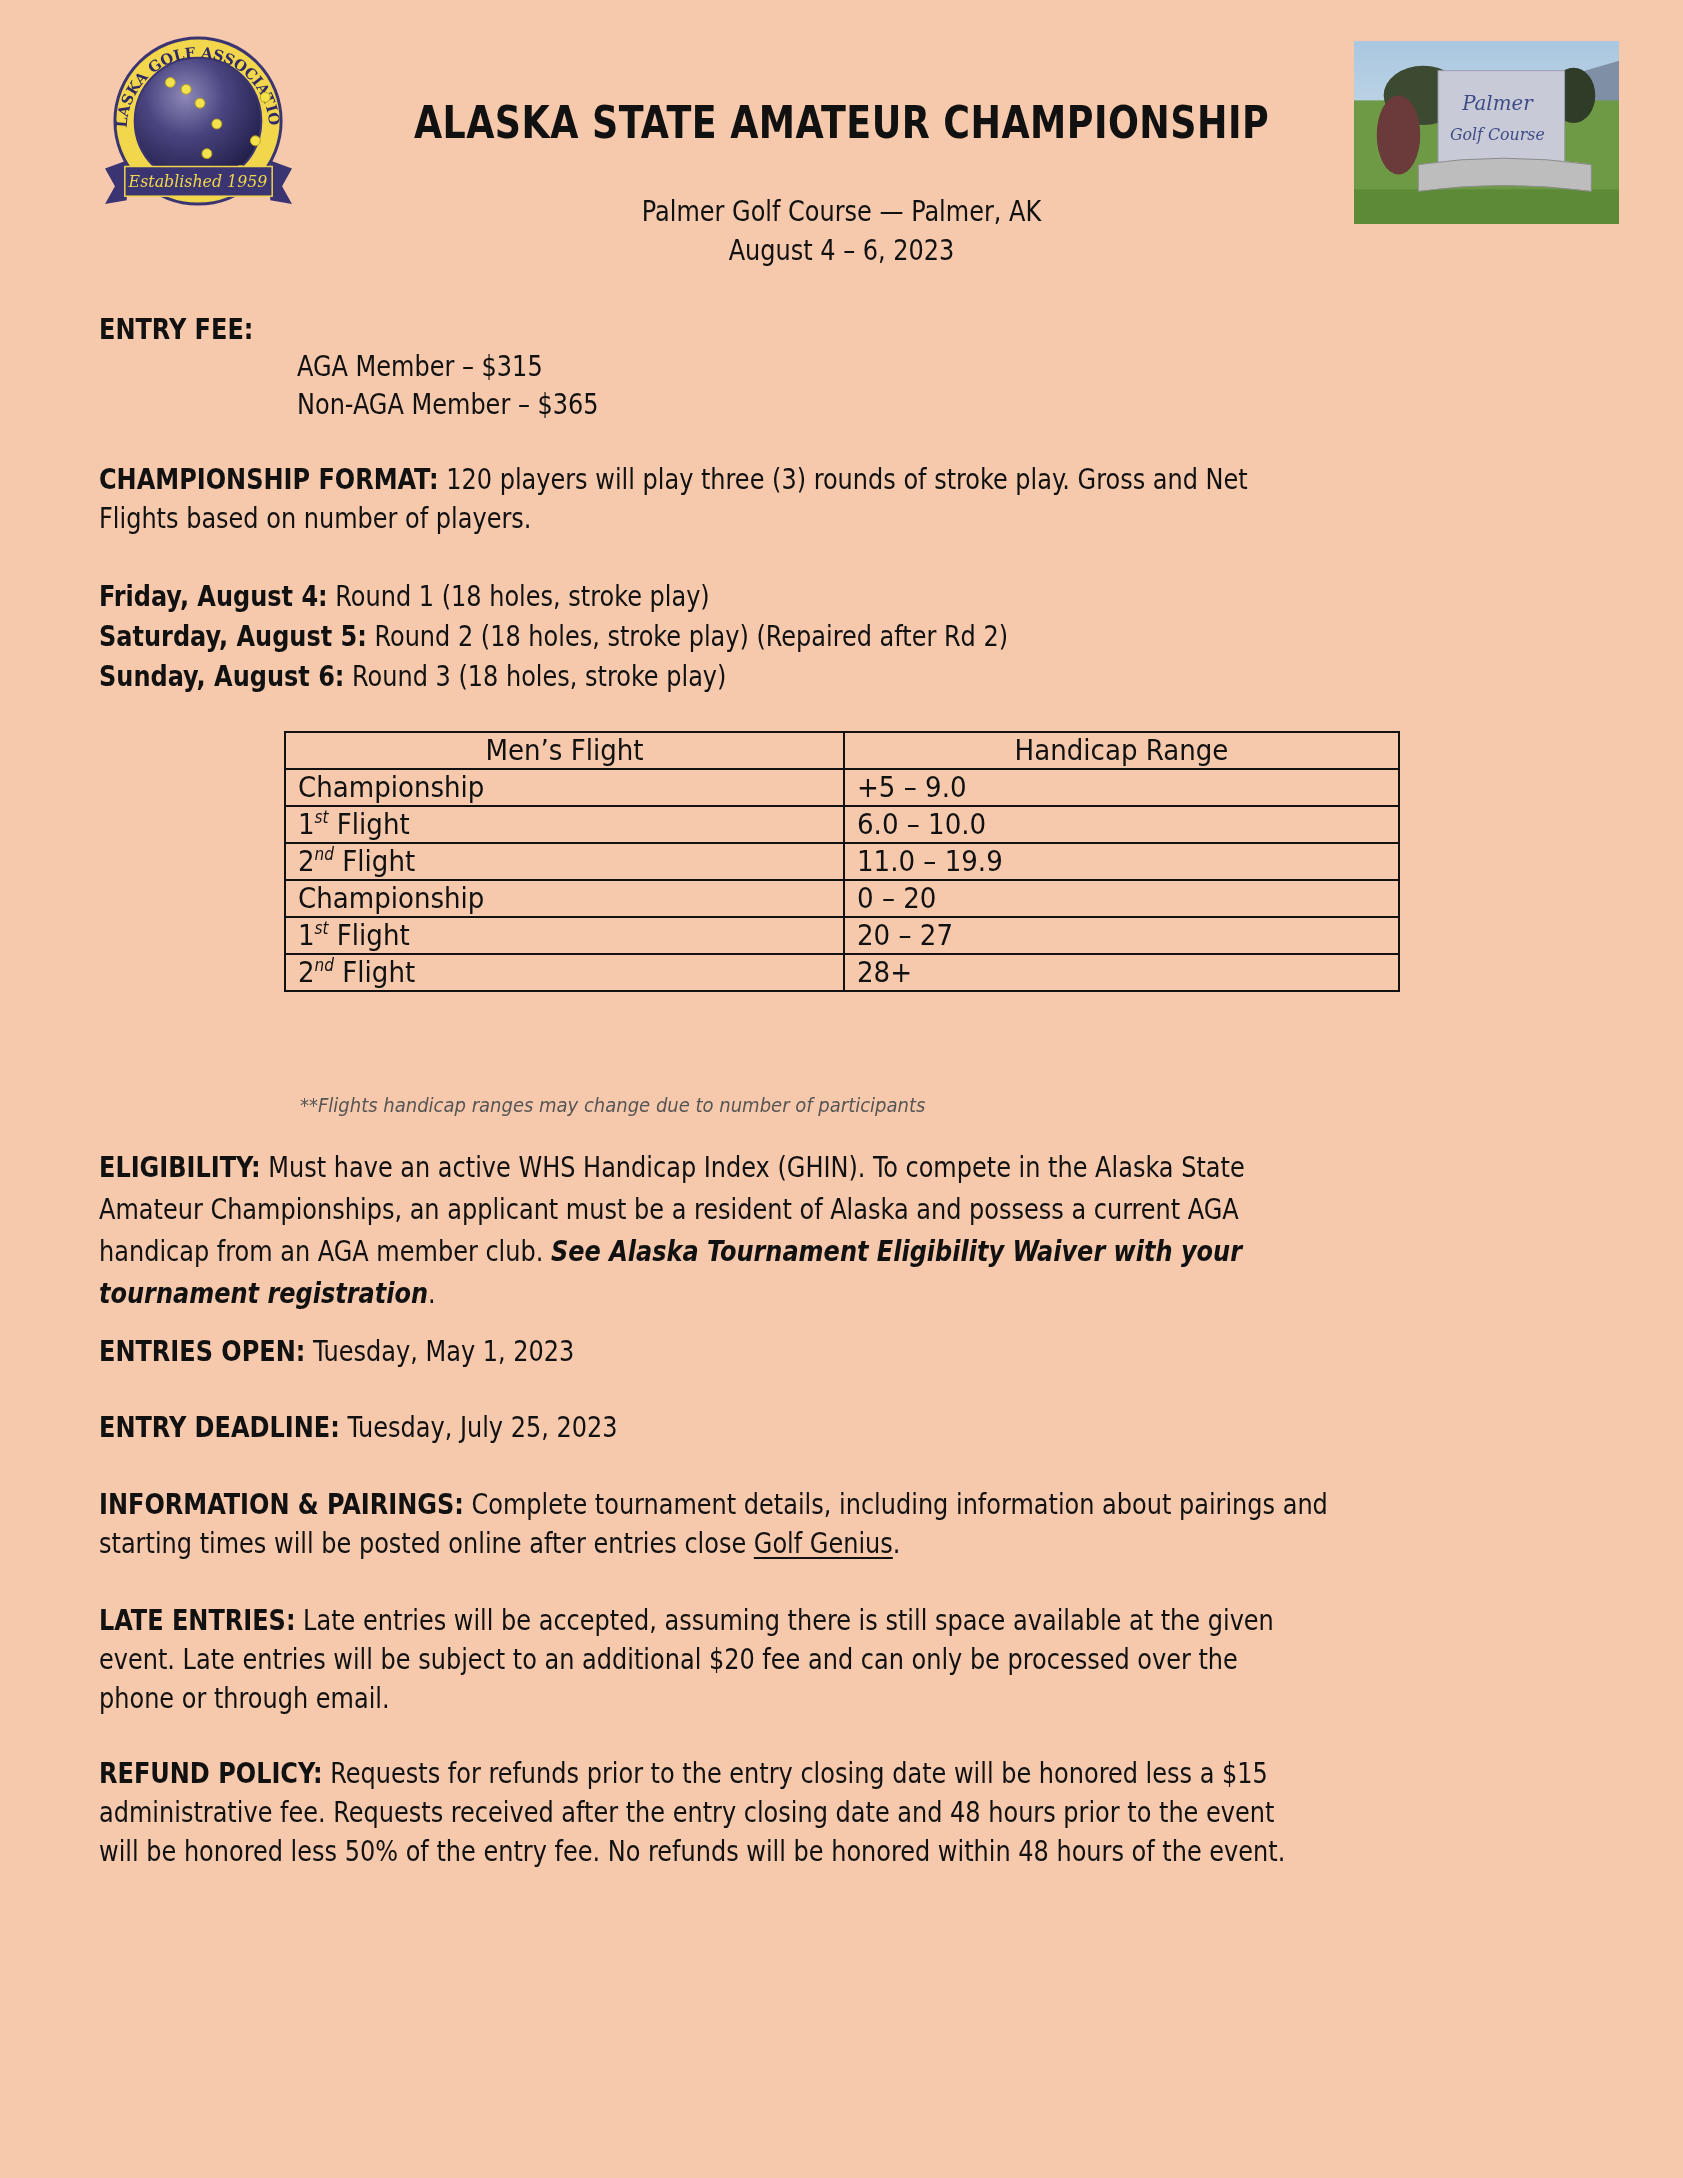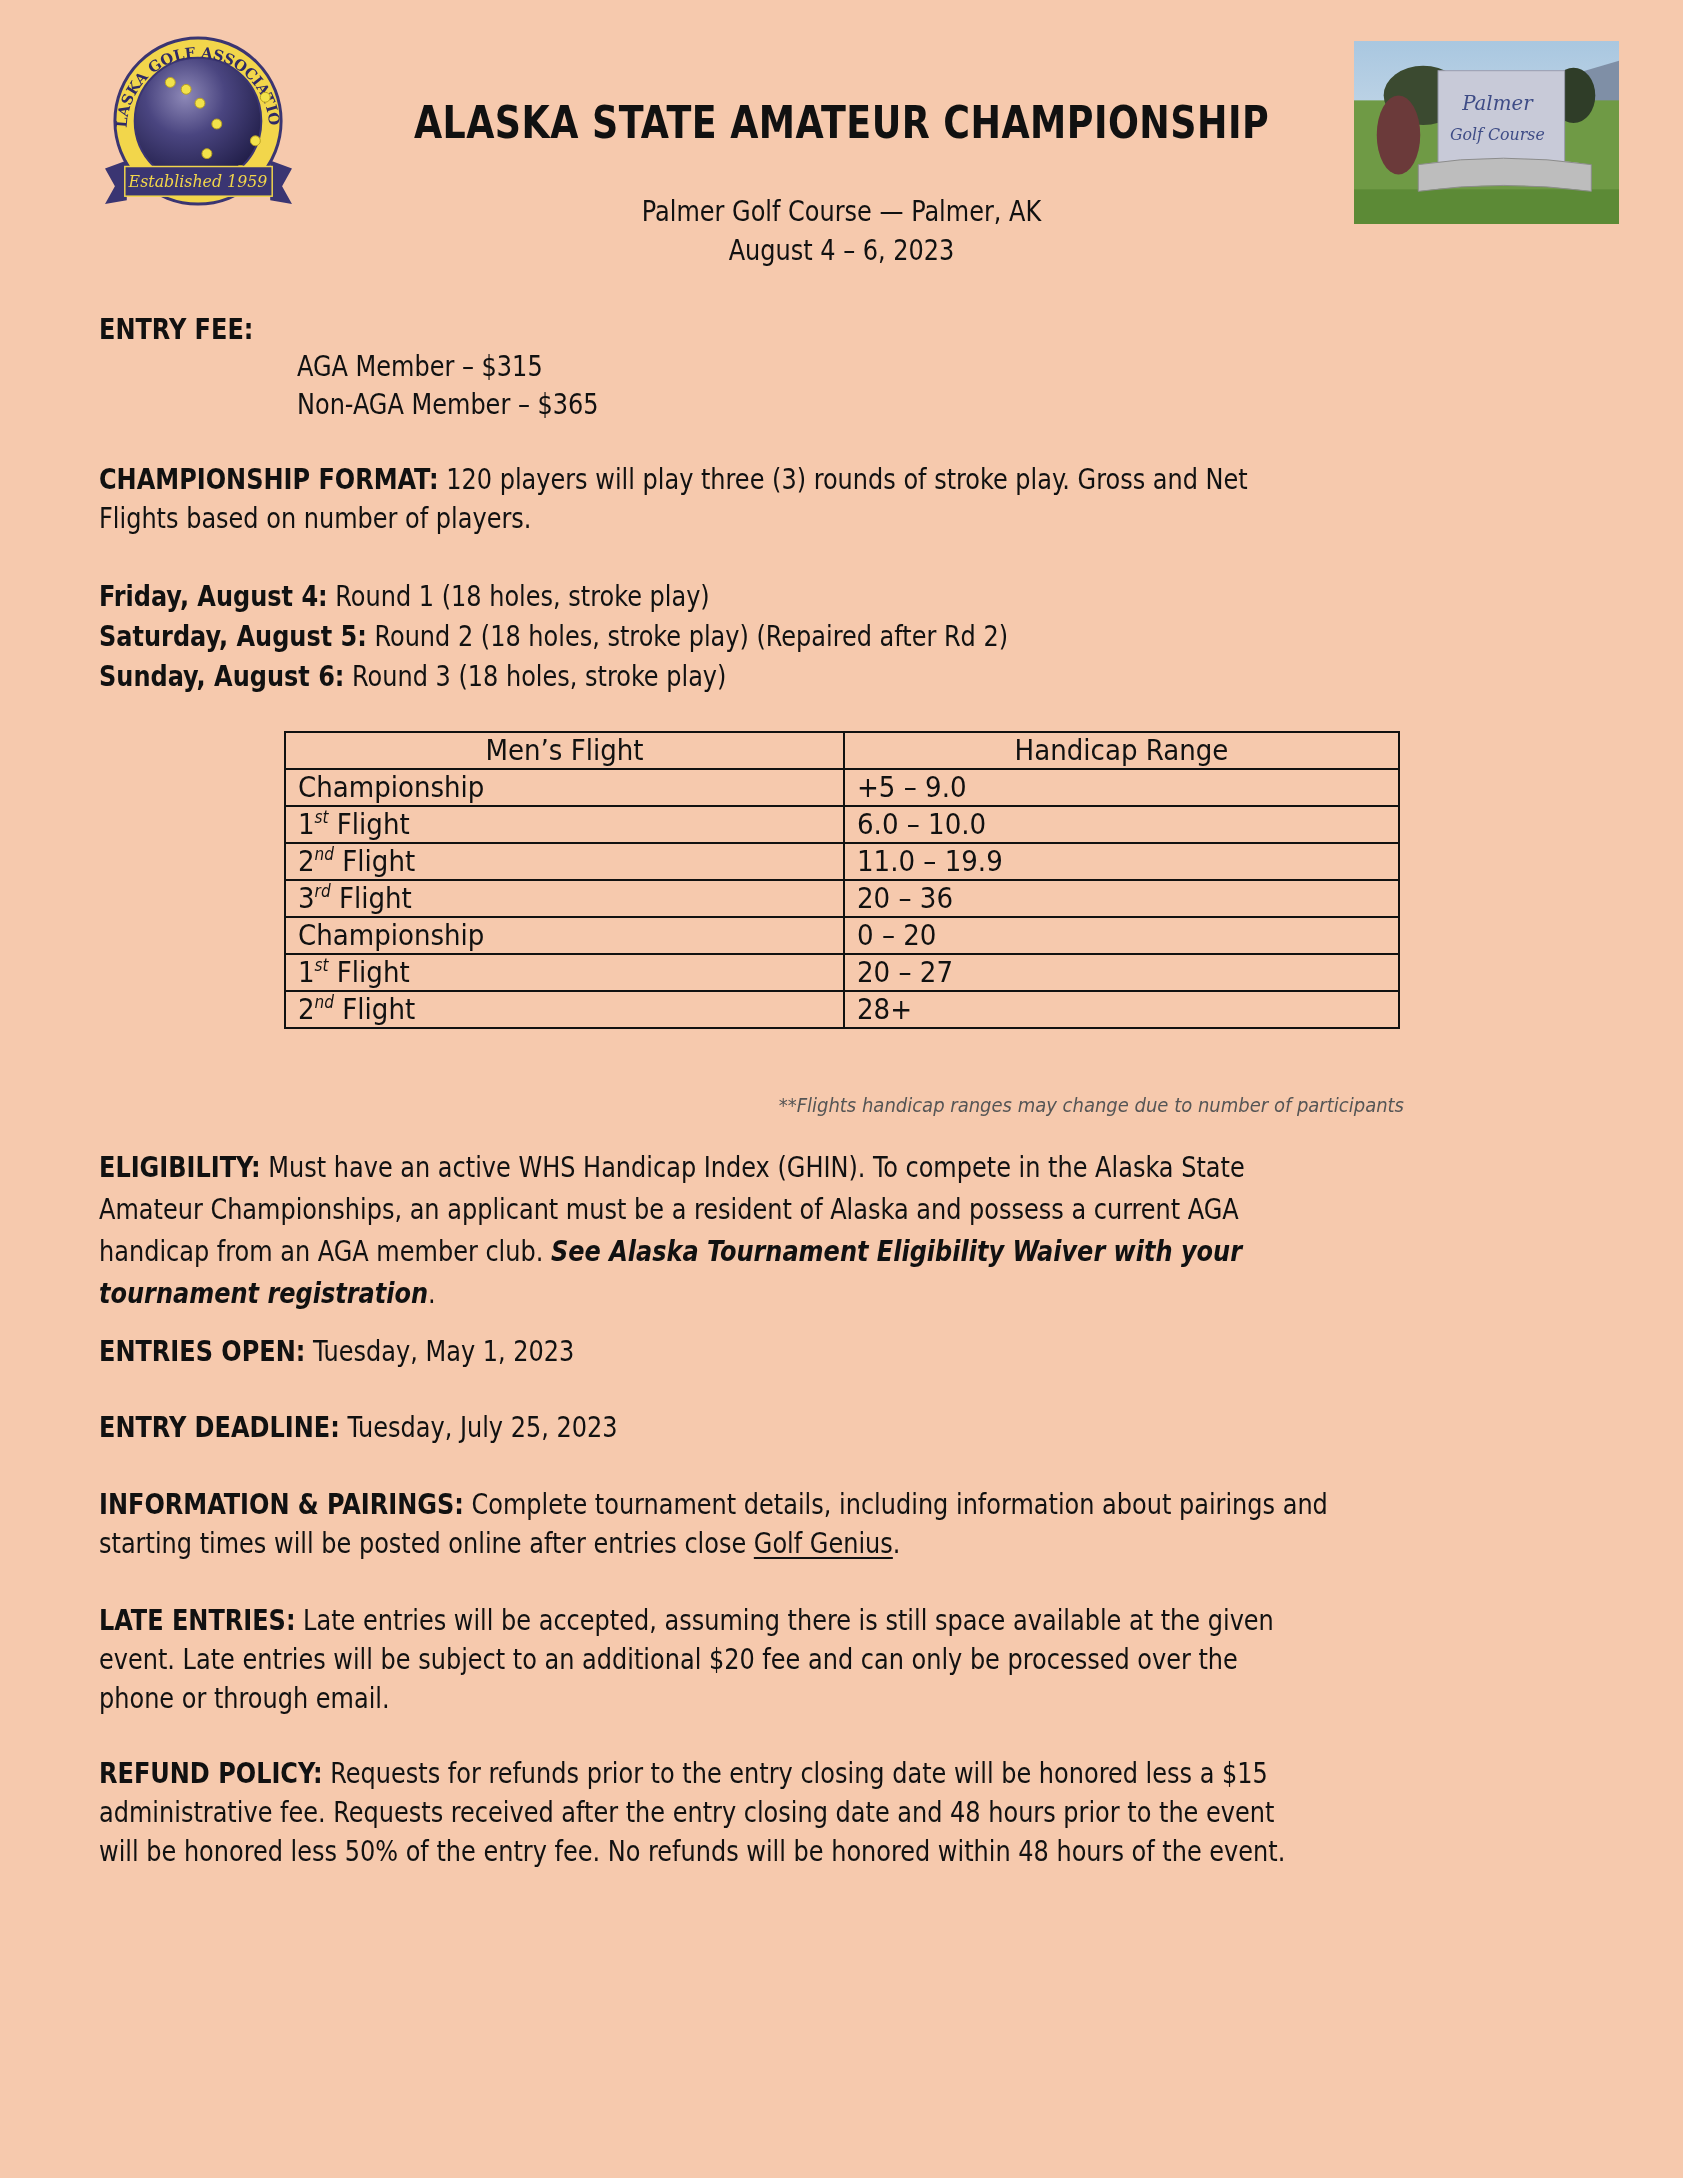--- a/index.html
+++ b/index.html
@@ -22,21 +22,21 @@
   table.flights {
     position:absolute; left:284px; top:731px; width:1116px; border-collapse:collapse;
     font-size:29px;
   }
   table.flights td {
     border:2.5px solid #111; height:35px; padding:0 12px; line-height:35px;
   }
   table.flights td.c1 { width:533px; }
   table.flights td.center { text-align:center; }
   table.flights sup { font-size:17px; line-height:0; vertical-align:11px;font-style:italic; }
-  .note { left:288px; width:1116px; top:1093px; text-align:right; font-style:italic; font-size:20px; color:#555; }
+  .note { left:300px; width:1116px; top:1093px; text-align:left; font-style:italic; font-size:20px; color:#555; }
   .link { text-decoration:underline; text-underline-offset:4px; }
   .em { font-weight:bold; font-style:italic; }
 </style>
 </head>
 <body>
 
 <div class="abs logo">
   <svg width="203" height="183" viewBox="0 0 205 185">
     <defs>
       <radialGradient id="ball" cx="40%" cy="30%" r="70%">
@@ -121,24 +121,20 @@
   </tr>
   <tr>
     <td class="c1"><span>1</span><sup>st</sup><span> Flight</span></td>
     <td>6.0 – 10.0</td>
   </tr>
   <tr>
     <td class="c1"><span>2</span><sup>nd</sup><span> Flight</span></td>
     <td>11.0 – 19.9</td>
   </tr>
   <tr>
-    <td class="c1"><span>3</span><sup>rd</sup><span> Flight</span></td>
-    <td>20 – 36</td>
-  </tr>
-  <tr>
     <td class="c1"><span>Championship</span></td>
     <td>0 – 20</td>
   </tr>
   <tr>
     <td class="c1"><span>1</span><sup>st</sup><span> Flight</span></td>
     <td>20 – 27</td>
   </tr>
   <tr>
     <td class="c1"><span>2</span><sup>nd</sup><span> Flight</span></td>
     <td>28+</td>

